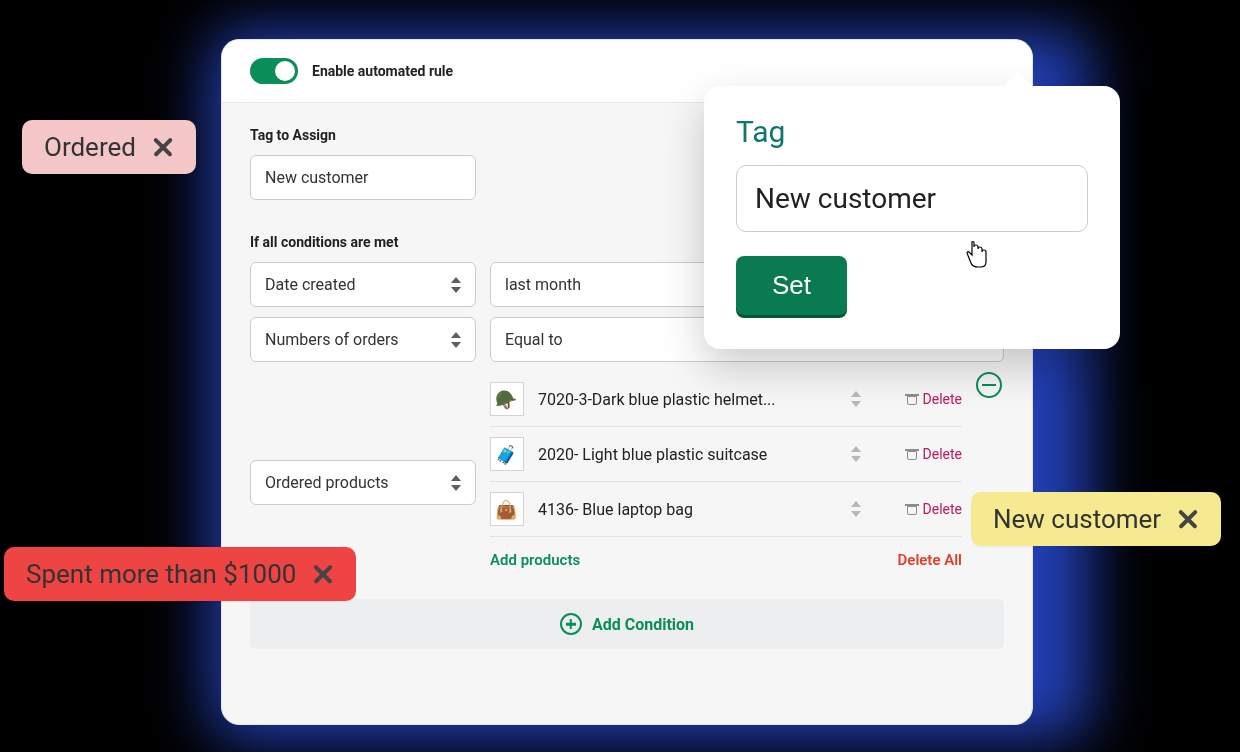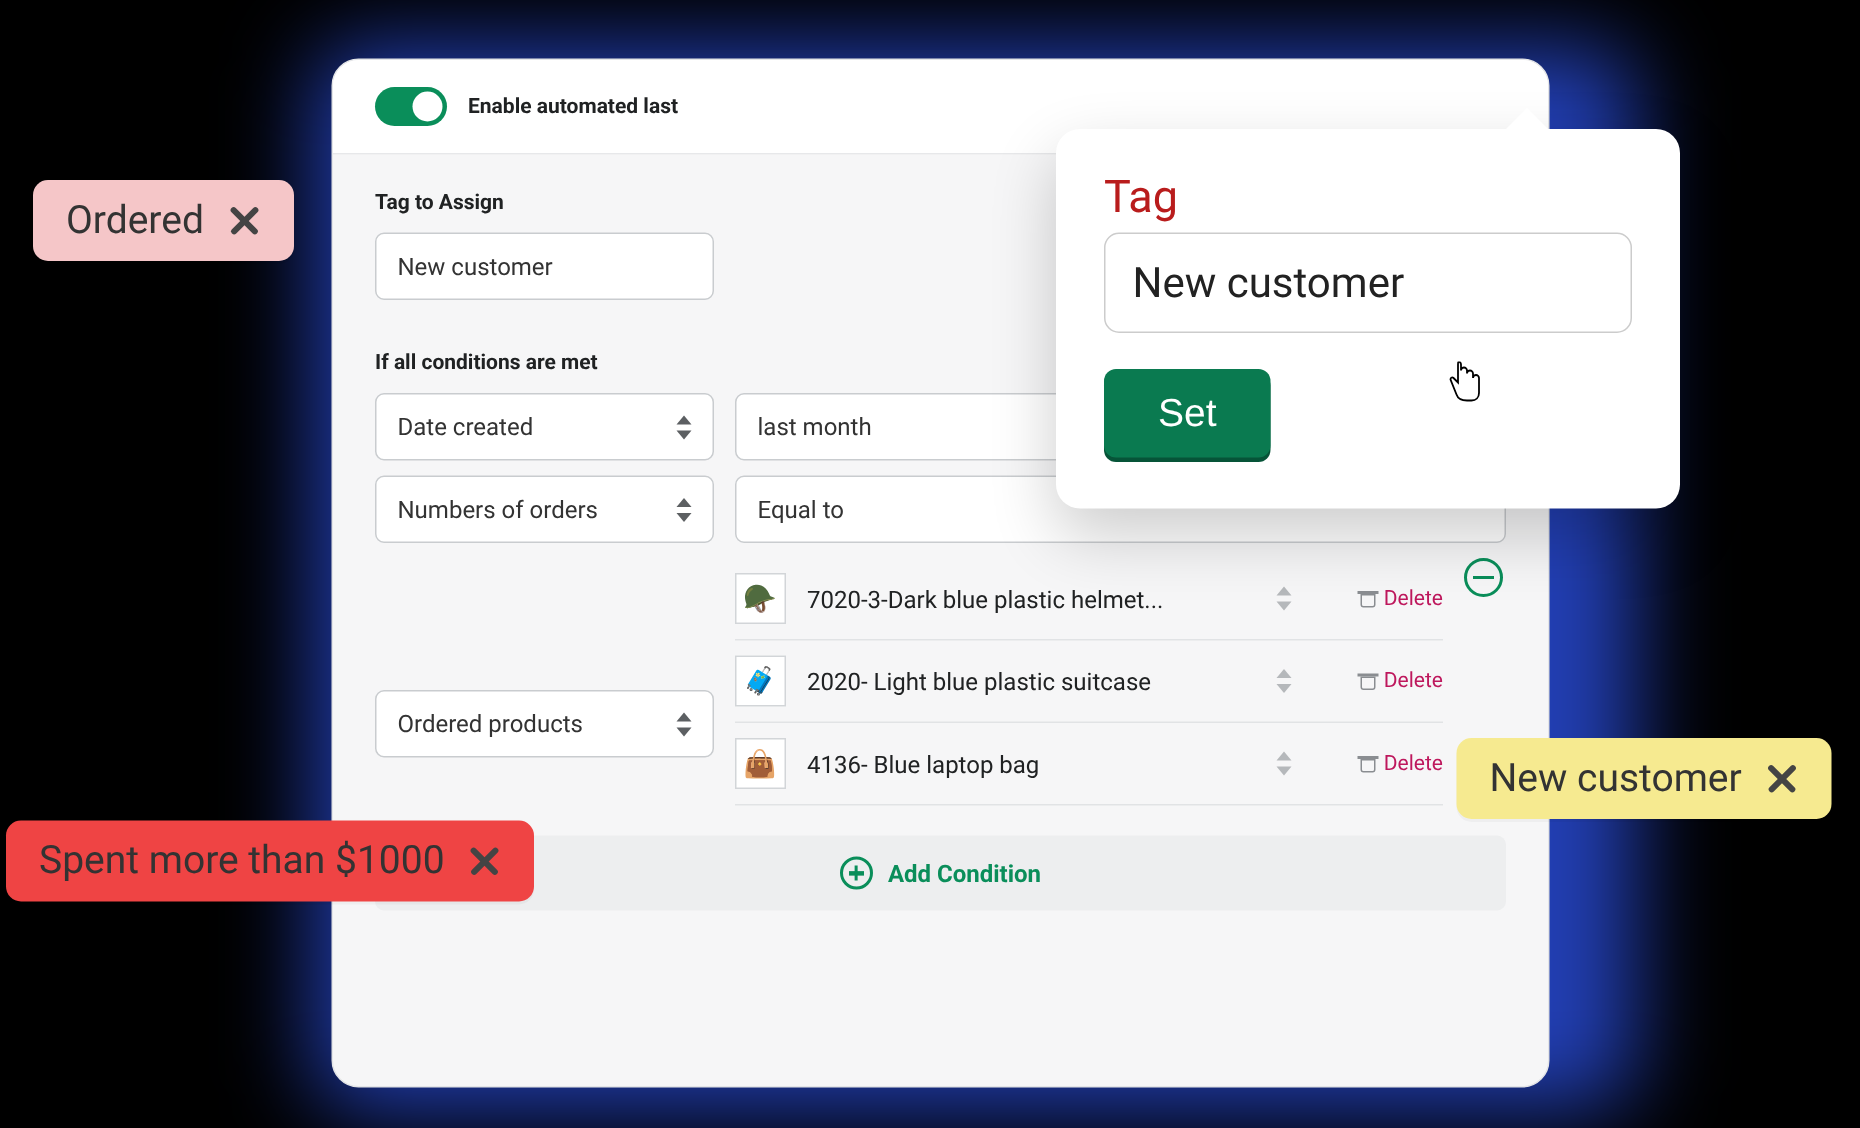--- a/index.html
+++ b/index.html
@@ -202,21 +202,21 @@
     padding: 28px 32px 34px;
   }
   .popover::before {
     content: ""; position: absolute;
     top: -14px; right: 86px;
     width: 0; height: 0;
     border-left: 16px solid transparent;
     border-right: 16px solid transparent;
     border-bottom: 16px solid #fff;
   }
-  .popover-title { font-size: 30px; color: #b91c1c; margin-bottom: 6px; }
+  .popover-title { font-size: 30px; color: #0f766e; margin-bottom: 16px; }
   .popover-input {
     width: 100%; font-size: 28px; padding: 16px 18px;
     border: 1.5px solid #ccc; border-radius: 10px; color: #222;
     margin-bottom: 24px;
   }
   .popover-btn {
     font-size: 26px; color: #fff; background: #0a7a50;
     border: none; border-radius: 8px;
     padding: 14px 36px; cursor: pointer;
     box-shadow: 0 3px 0 #065438;
@@ -230,21 +230,21 @@
 </style>
 </head>
 <body>
 
 <div class="blue-blur"></div>
 
 <div class="main-card">
 
   <div class="card-header">
     <div class="toggle"></div>
-    <div class="header-label">Enable automated last</div>
+    <div class="header-label">Enable automated rule</div>
   </div>
 
   <div class="section-label">Tag to Assign</div>
   <div class="field-row">
     <div class="input input-tag">
       <span>New customer</span>
     </div>
   </div>
 
   <div class="section-label">If all conditions are met</div>
@@ -299,20 +299,24 @@
         <div class="product-row">
           <div class="thumb">👜</div>
           <div class="product-name">4136- Blue laptop bag</div>
           <div class="sort-col"></div>
           <div class="delete-link">
             <span class="trash"></span>
             <span>Delete</span>
           </div>
         </div>
       </div>
+      <div class="actions-row">
+        <span class="add-products">Add products</span>
+        <span class="delete-all">Delete All</span>
+      </div>
     </div>
     <div class="remove-slot">
       <div class="remove-btn"></div>
     </div>
   </div>
 
   <div class="add-condition-bar">
     <span class="plus-circle"></span>
     <span>Add Condition</span>
   </div>

